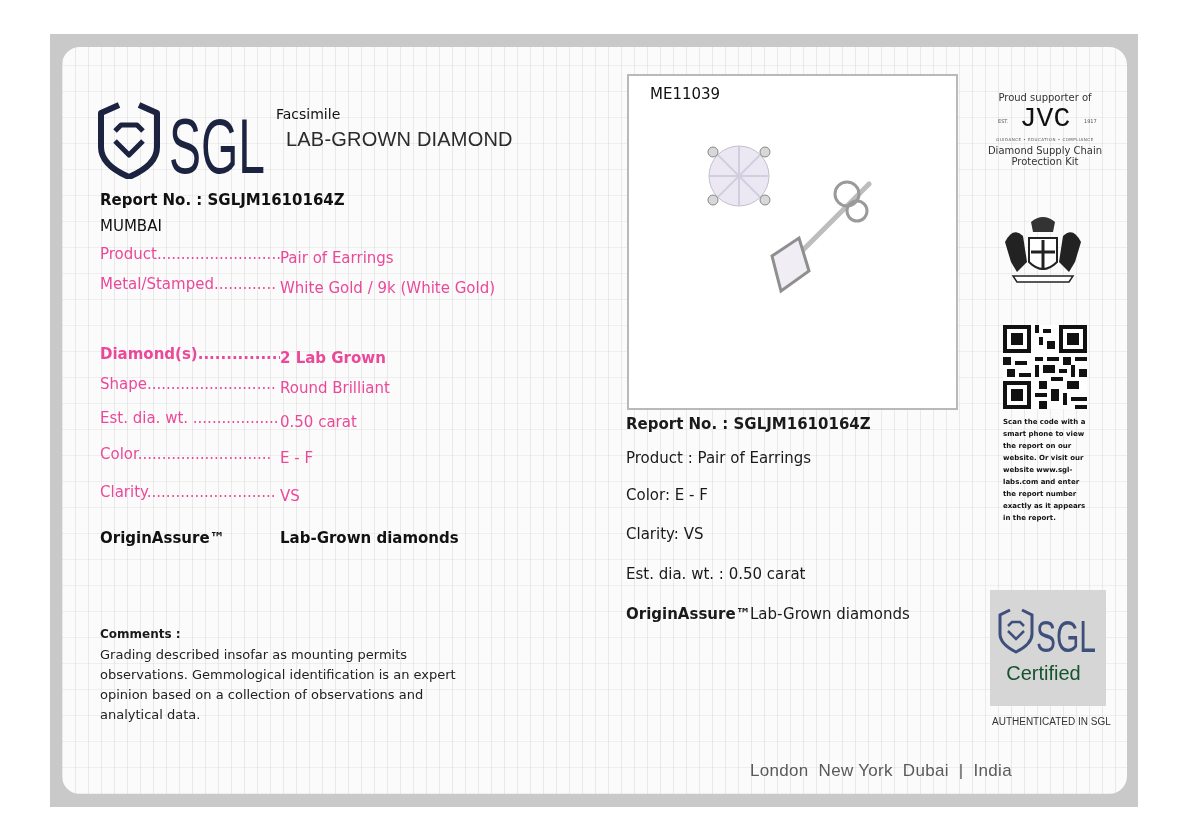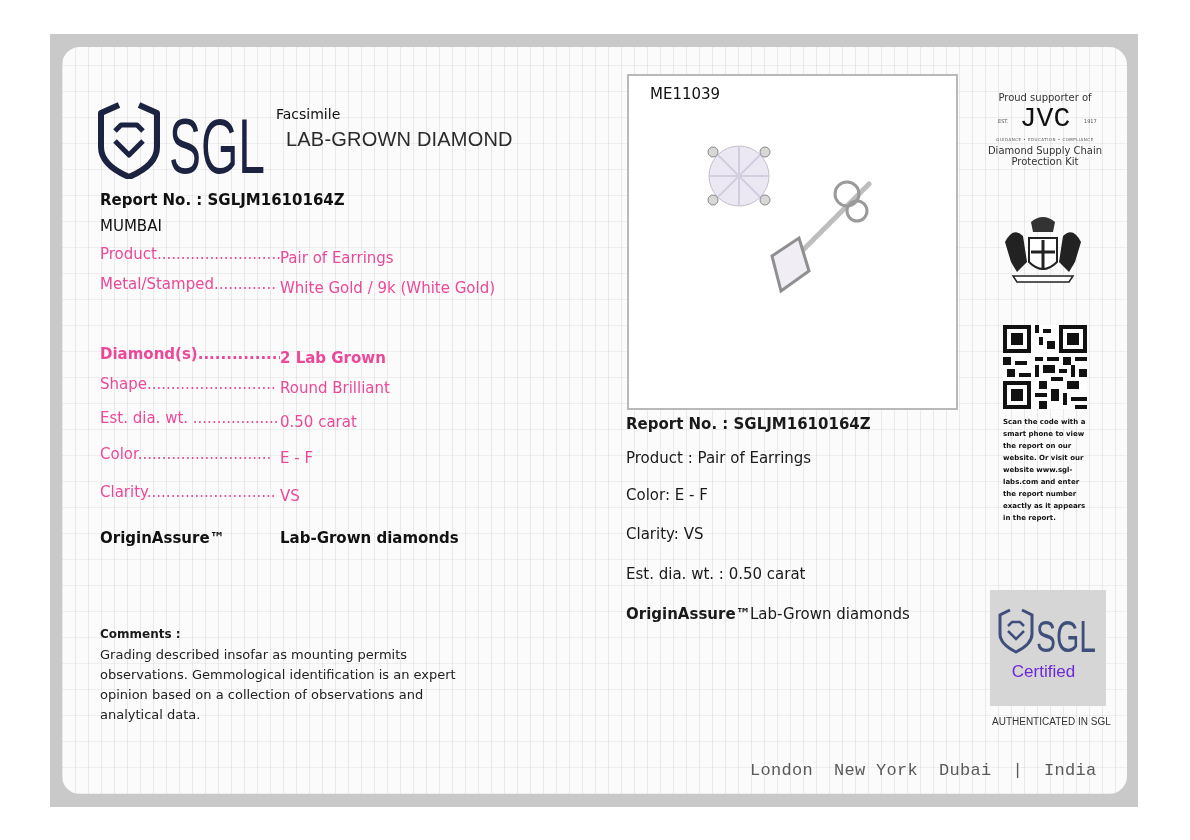--- a/index.html
+++ b/index.html
@@ -30,23 +30,23 @@
   .jvc { left:970px; top:92px; width:150px; text-align:center; }
   .jvc .pre { font-size:10px; color:#333; }
   .jvc .big { font-family:Liberation Mono, monospace; font-size:28px; color:#111; line-height:32px; }
   .jvc .est { position:absolute; top:26px; font-size:5px; color:#555; }
   .jvc .tag { font-size:4px; color:#555; letter-spacing:0.5px; margin-top:2px; }
   .jvc .kit { font-size:10px; color:#333; margin-top:3px; }
   .crest { left:993px; top:212px; width:100px; height:75px; }
   .qr { left:1003px; top:325px; width:84px; height:84px; }
   .qr-text { left:1003px; top:416px; width:84px; font-size:7px; line-height:12px; color:#111;font-weight:bold; }
   .cert { left:990px; top:590px; width:116px; height:116px; background:#d6d6d6; }
-  .cert .cert-label { position:absolute; left:0; width:107px; top:72px; text-align:center; font-family:"Liberation Sans", sans-serif; font-size:17px; color:#6d28d9; }
+  .cert .cert-label { position:absolute; left:0; width:107px; top:72px; text-align:center; font-family:"Liberation Sans", sans-serif; font-size:20px; color:#14532d; }
   .auth { left:992px; top:716px; font-family:"Liberation Sans", sans-serif; font-size:10px; color:#333; }
-  .cities { left:750px; top:761px; font-family:Liberation Mono, monospace; font-size:17px; color:#5a5a5a; letter-spacing:0.3px; }
+  .cities { left:750px; top:761px; font-family:Liberation Sans, sans-serif; font-size:17px; color:#5a5a5a; letter-spacing:0.3px; }
 </style>
 </head>
 <body>
 
 <div class="frame"></div>
 <div class="panel"></div>
 
 <svg class="abs logo" viewBox="0 0 175 78">
   <path d="M26 4 L8 12 L8 46 Q8 64 36 76 Q64 64 64 46 L64 12 L46 4" fill="none" stroke="#1c2340" stroke-width="6" stroke-linejoin="round"></path>
   <path d="M22 30 L28 24 L44 24 L50 30" fill="none" stroke="#1c2340" stroke-width="5" stroke-linejoin="round"></path>

